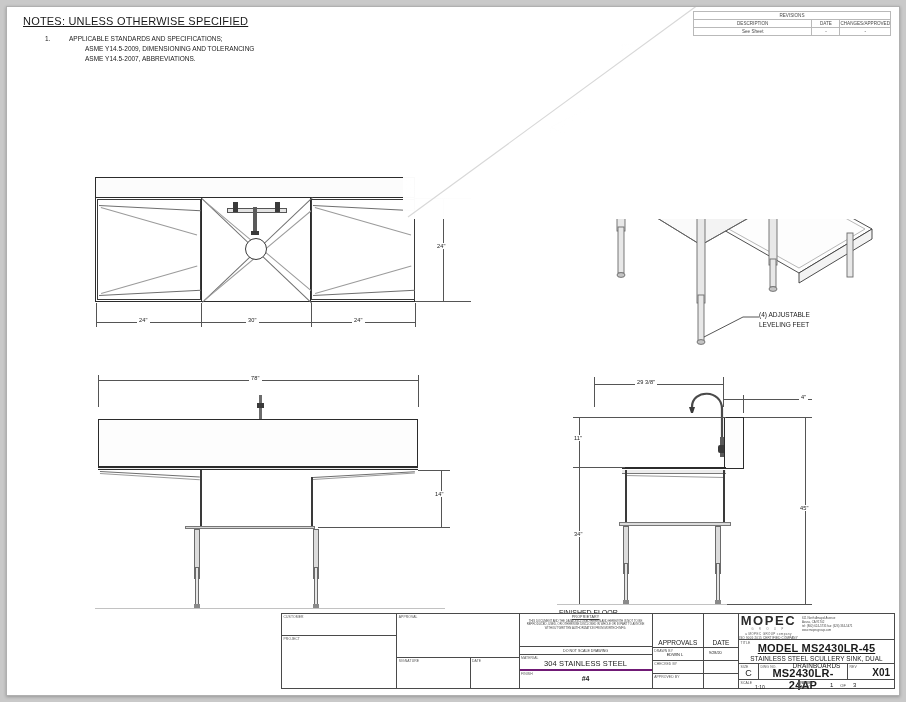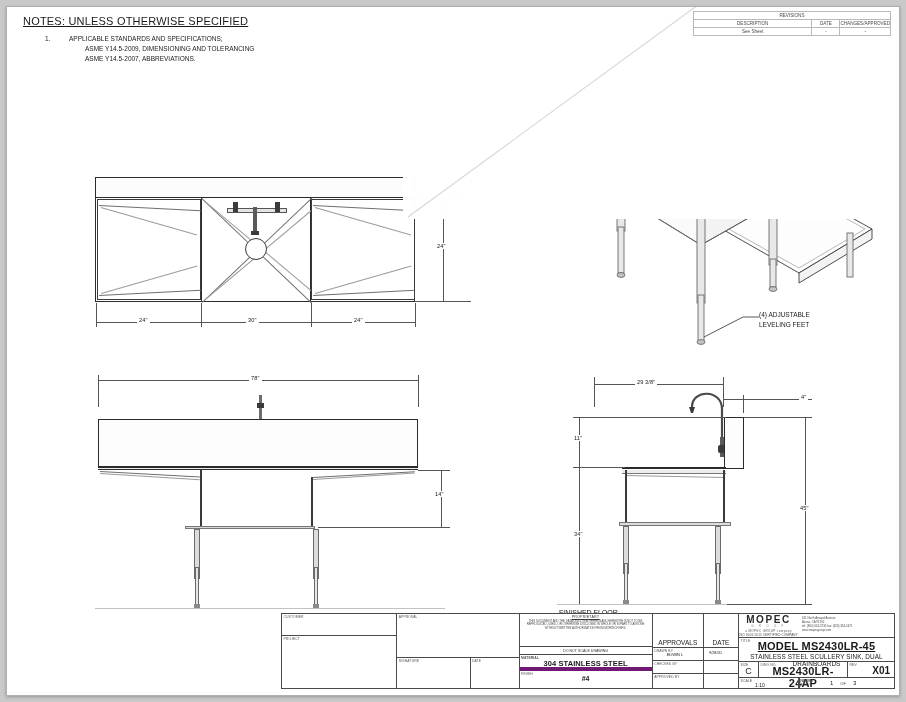--- a/index.html
+++ b/index.html
@@ -105,41 +105,41 @@
   #tb-appr-bot { flex:1; display:flex; }
   #tb-sig { flex:1; border-right:1px solid #4a4a4a; position:relative; }
   #tb-sigdate { width:48px; position:relative; }
 
   
   #tb-mid { width:148px; display:flex; flex-direction:column; }
   #tb-prop { height:33px; border-bottom:1px solid #4a4a4a; padding:1px 4px; text-align:center; }
   #tb-prop .pt { font-size:3.6px; text-decoration:underline; letter-spacing:.2px; color:#333; }
   #tb-prop .pb { font-size:2.8px; line-height:1.25; color:#444; margin-top:1px; }
   #tb-dns { height:8px; border-bottom:1px solid #4a4a4a; font-size:3.6px; text-align:center; color:#333; line-height:8px;}
-  #tb-mat { height:16px; border-bottom:4px solid #701a75; position:relative;font-weight:bold; }
+  #tb-mat { height:16px; border-bottom:2px solid #701a75; position:relative; }
   #tb-mat .v { text-align:center; font-size:7.5px; padding-top:4px; letter-spacing:.1px;}
   #tb-fin { flex:1; position:relative; }
   #tb-fin .v { text-align:center; font-size:7px; padding-top:4px; font-weight:bold;}
 
   
   #tb-apr2 { width:96px; display:flex; flex-direction:column; }
   #tb-apr2 .hrow { height:33px; display:flex; }
   #tb-apr2 .hrow .a { flex:1; border-right:1px solid #4a4a4a; display:flex; align-items:flex-end; justify-content:center; font-size:6.5px; padding-bottom:1px;}
   #tb-apr2 .hrow .b { width:34px; display:flex; align-items:flex-end; justify-content:center; font-size:6.5px; padding-bottom:1px;}
   #tb-apr2 .rrow { flex:1; display:flex; border-top:1px solid #4a4a4a; }
   #tb-apr2 .rrow .a { flex:1; border-right:1px solid #4a4a4a; position:relative; }
   #tb-apr2 .rrow .b { width:34px; position:relative; }
   #tb-apr2 .rsub { border-bottom:1px solid #4a4a4a; height:33%; position:relative; }
 
   
   #tb-right { flex:1; display:flex; flex-direction:column; }
   #tb-logo { height:26px; display:flex; border-bottom:1px solid #4a4a4a; }
   #tb-logoL { flex:1; display:flex; flex-direction:column; align-items:center; justify-content:center; }
   #tb-logoR { width:96px; padding:3px 2px 0 4px; }
-  .brand { font-size:10px; font-weight:bold; letter-spacing:1.6px; color:#2a2a2a;text-align:center; }
+  .brand { font-size:13px; font-weight:bold; letter-spacing:1.6px; color:#2a2a2a;text-align:center; }
   .brandsub { font-size:2.6px; letter-spacing:2.4px; color:#777; }
   .brandgrp { font-size:3px; letter-spacing:.4px; color:#555; margin-top:1px; }
   .brandiso { font-size:3px; letter-spacing:.2px; color:#444; }
   .addr { font-size:2.9px; line-height:1.35; color:#4a4a4a; }
   #tb-title { height:24px; border-bottom:1px solid #4a4a4a; position:relative; text-align:center; }
   #tb-title .m { font-size:11px; font-weight:bold; text-decoration:underline; margin-top:2px; letter-spacing:.2px;}
   #tb-title .d { font-size:6.4px; margin-top:1px; letter-spacing:.1px;}
   #tb-dwg { height:16px; display:flex; border-bottom:1px solid #4a4a4a; }
   #tb-size { width:20px; border-right:1px solid #4a4a4a; position:relative; text-align:center; }
   #tb-size .v { font-size:9px; margin-top:4px; }

